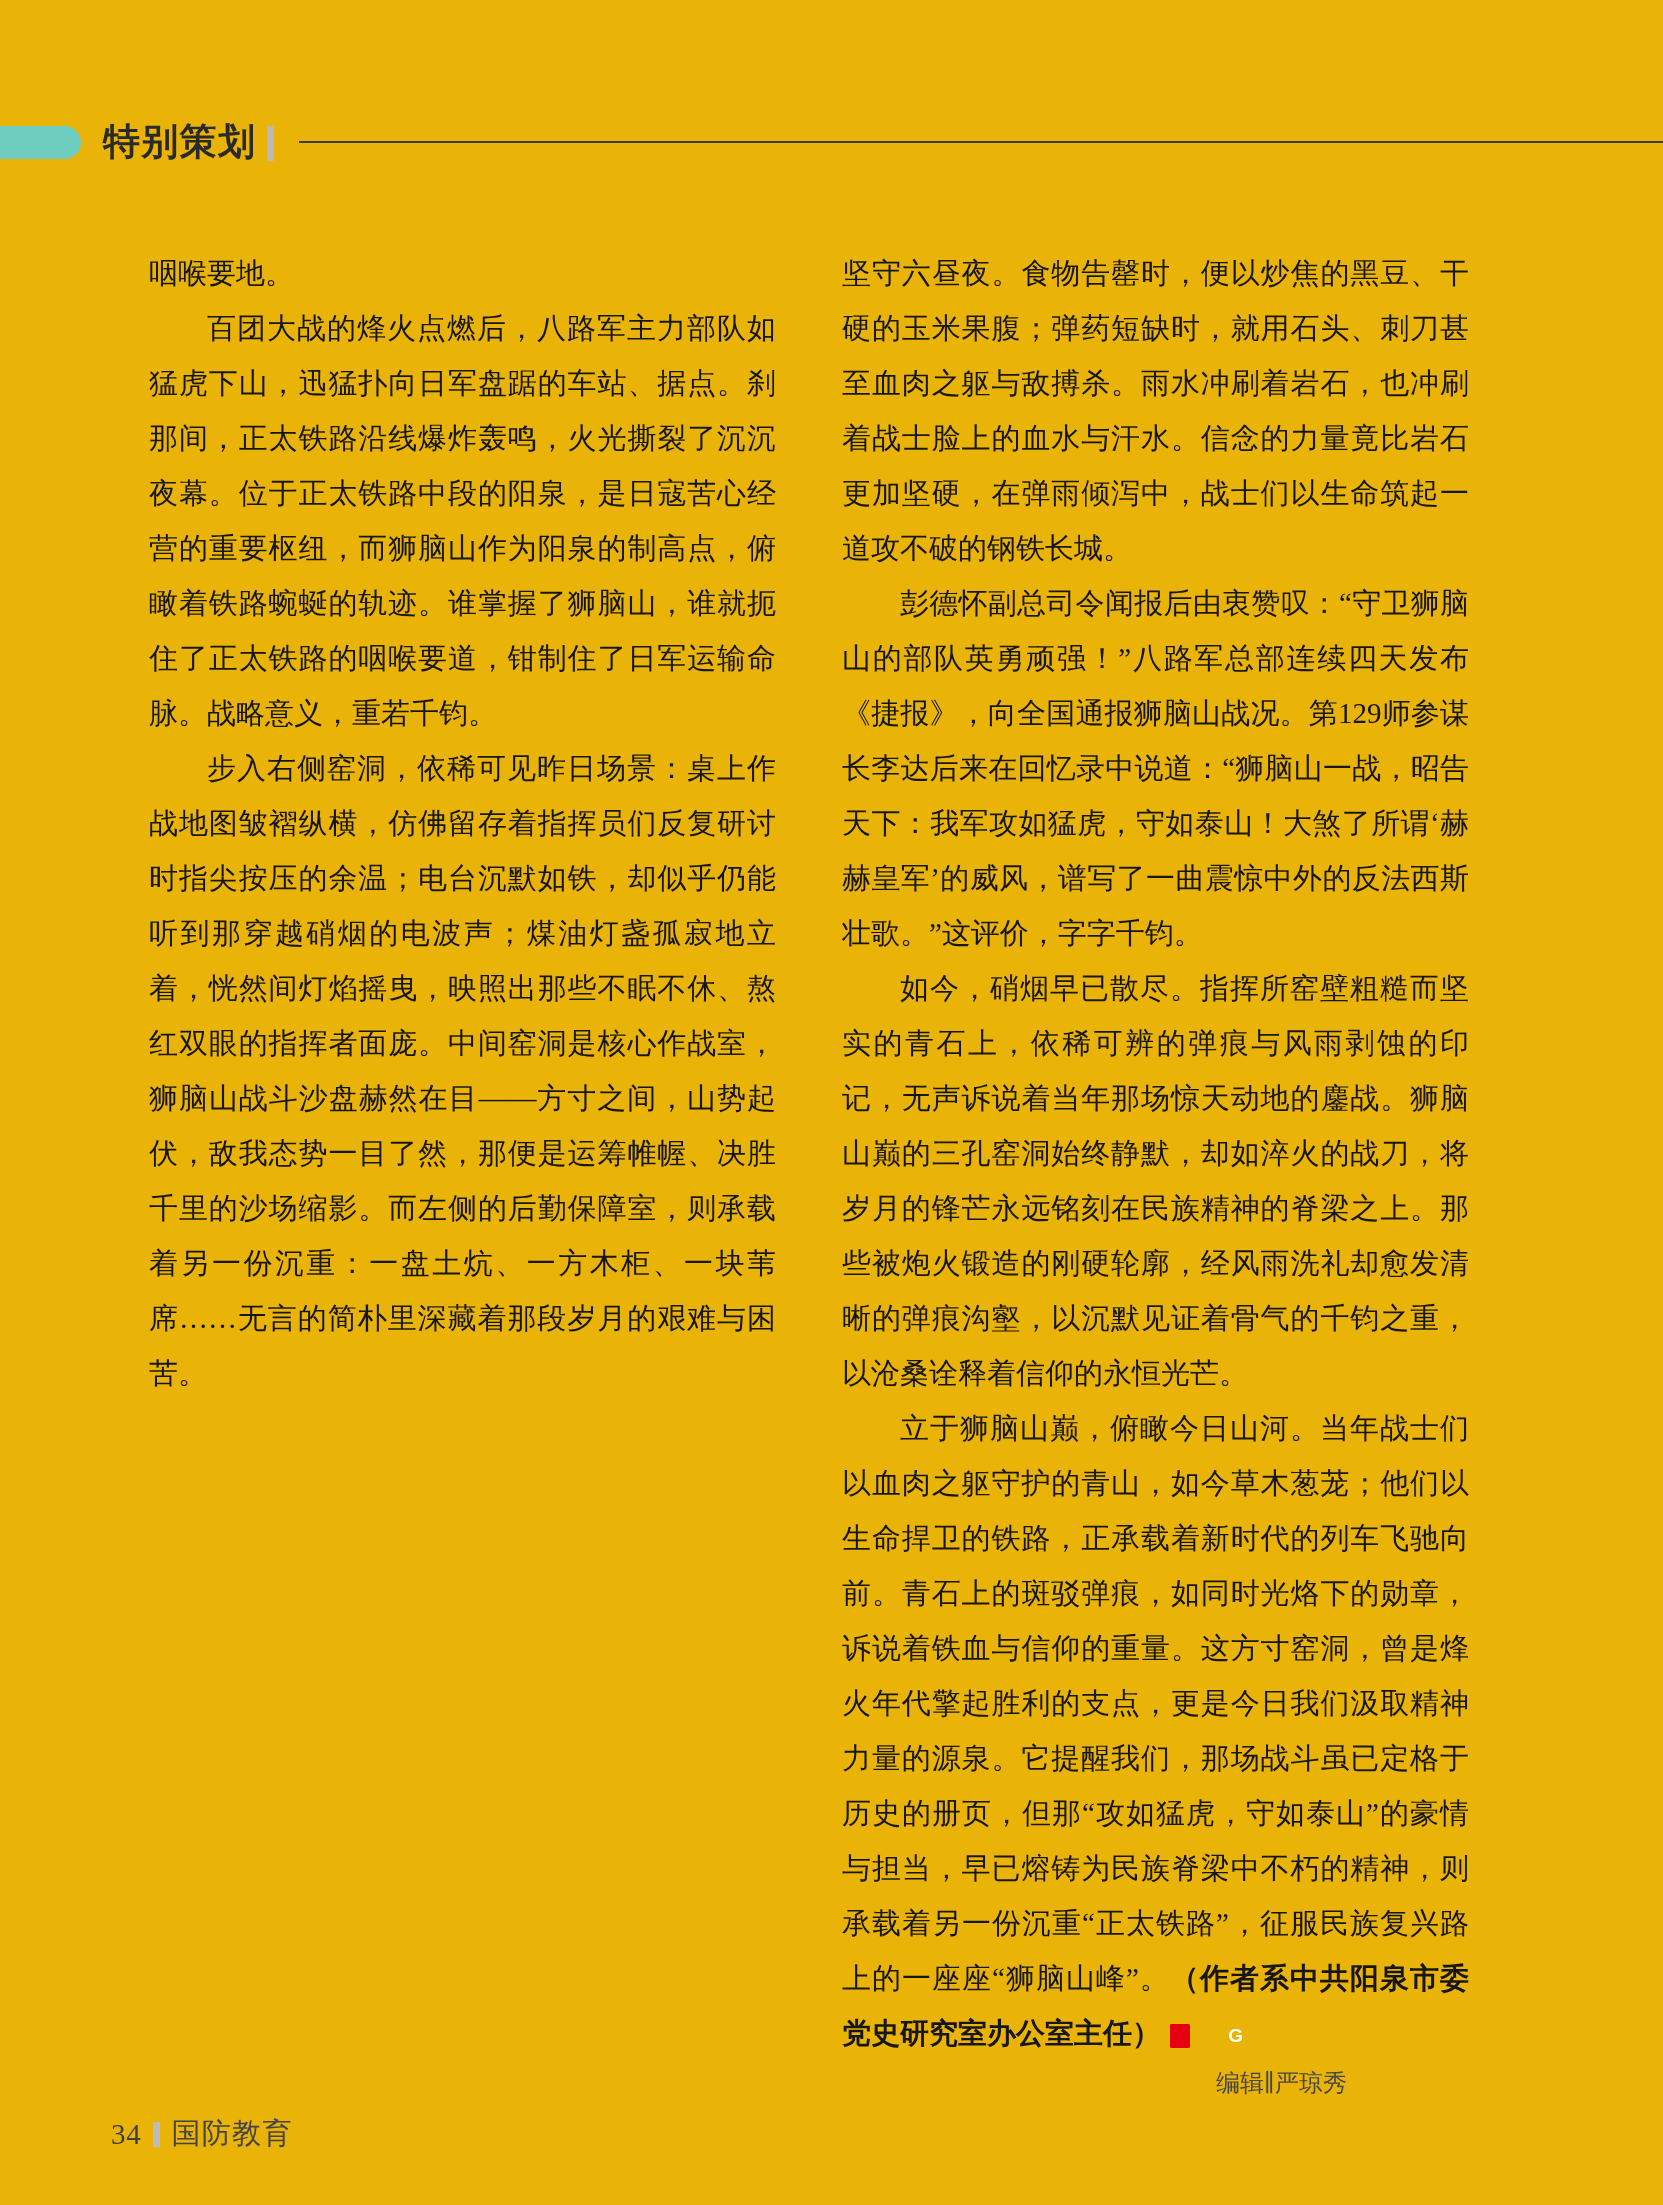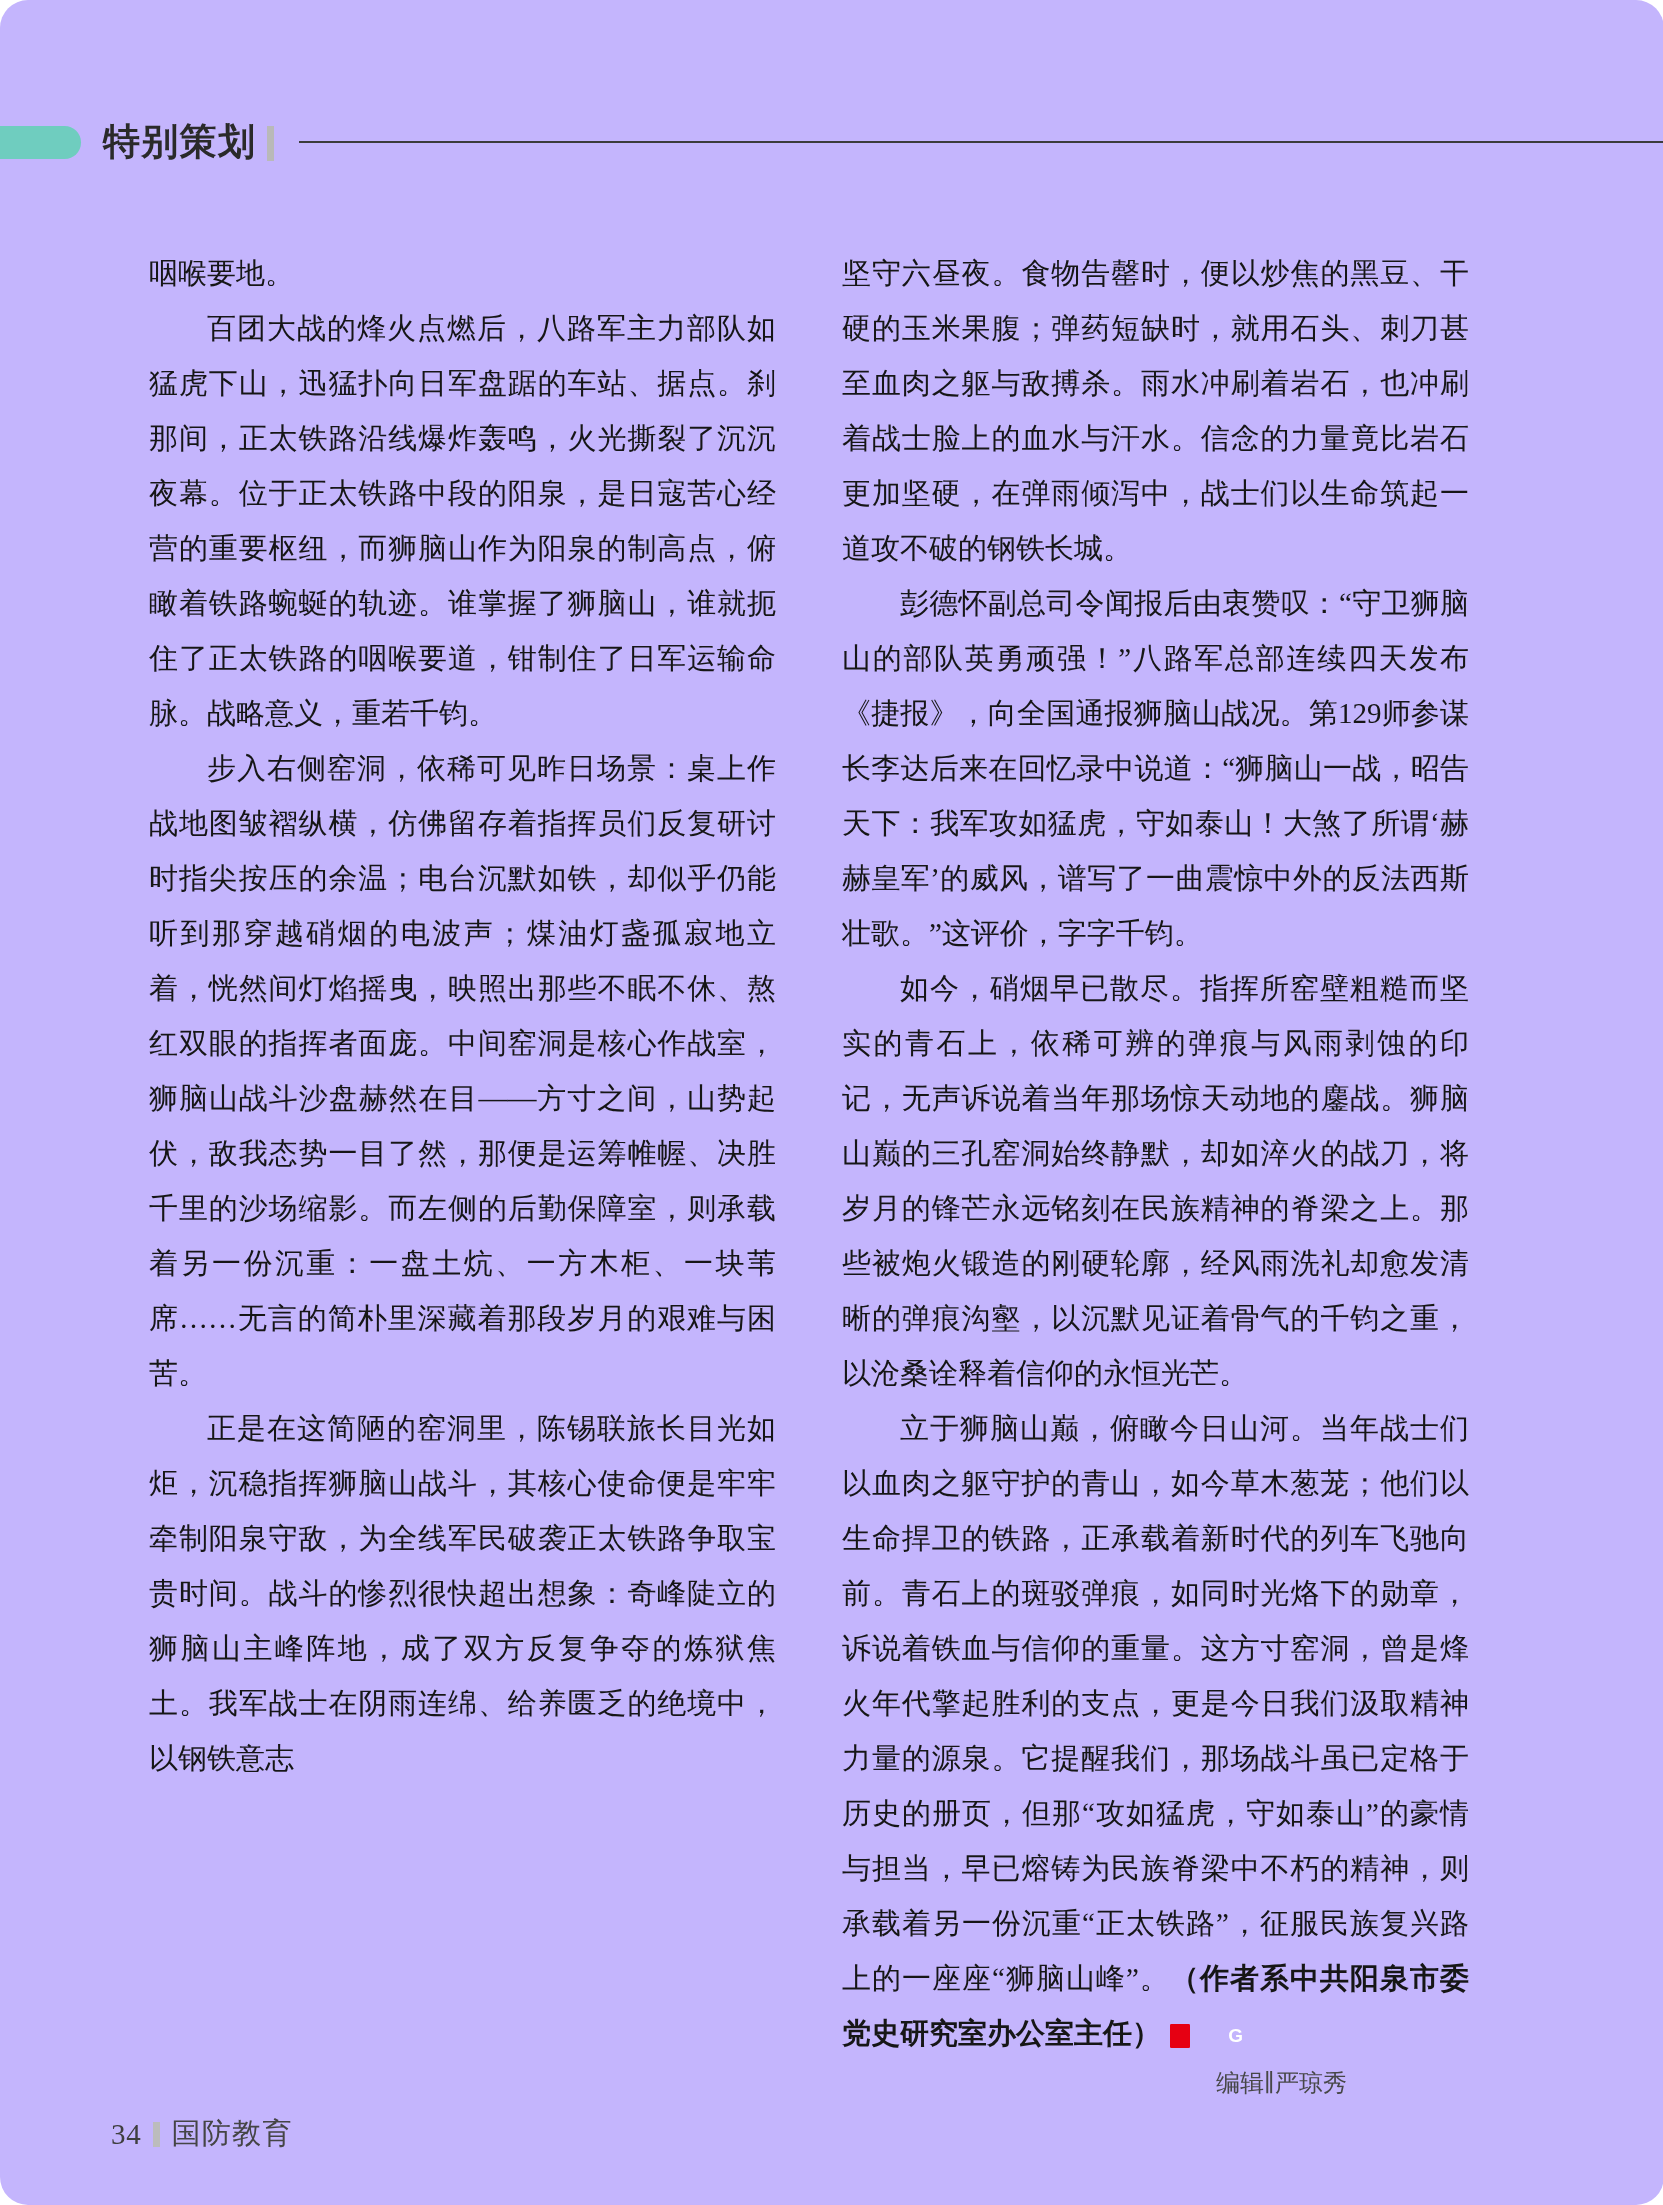--- a/index.html
+++ b/index.html
@@ -11,22 +11,21 @@
     width: 1664px;
     height: 2205px;
     position: relative;
     overflow: hidden;
     font-family: "Liberation Serif", "DejaVu Serif", serif;
     color: #1a1a1a;
   }
   .page {
     position: absolute;
     inset: 0;
-    background: #c4b5fd;
-    border-radius: 28px;
+    background: #eab308;
   }
 
   
   .accent-pill {
     position: absolute;
     left: 0;
     top: 126px;
     width: 81px;
     height: 33px;
     border-radius: 0 16.4px 16.4px 0;
@@ -145,21 +144,20 @@
     <h1 class="header-title">特别策划</h1>
     <div class="header-tick"></div>
     <div class="header-rule"></div>
   </header>
 
   <main>
     <section class="col col-left" id="col-left">
         <p class="para"><span>咽喉要地。</span></p>
         <p class="para indent"><span>百团大战的烽火点燃后，八路军主力部队如猛虎下山，迅猛扑向日军盘踞的车站、据点。刹那间，正太铁路沿线爆炸轰鸣，火光撕裂了沉沉夜幕。位于正太铁路中段的阳泉，是日寇苦心经营的重要枢纽，而狮脑山作为阳泉的制高点，俯瞰着铁路蜿蜒的轨迹。谁掌握了狮脑山，谁就扼住了正太铁路的咽喉要道，钳制住了日军运输命脉。战略意义，重若千钧。</span></p>
         <p class="para indent"><span>步入右侧窑洞，依稀可见昨日场景：桌上作战地图皱褶纵横，仿佛留存着指挥员们反复研讨时指尖按压的余温；电台沉默如铁，却似乎仍能听到那穿越硝烟的电波声；煤油灯盏孤寂地立着，恍然间灯焰摇曳，映照出那些不眠不休、熬红双眼的指挥者面庞。中间窑洞是核心作战室，狮脑山战斗沙盘赫然在目——方寸之间，山势起伏，敌我态势一目了然，那便是运筹帷幄、决胜千里的沙场缩影。而左侧的后勤保障室，则承载着另一份沉重：一盘土炕、一方木柜、一块苇席……无言的简朴里深藏着那段岁月的艰难与困苦。</span></p>
-        <p class="para indent"><span>正是在这简陋的窑洞里，陈锡联旅长目光如炬，沉稳指挥狮脑山战斗，其核心使命便是牢牢牵制阳泉守敌，为全线军民破袭正太铁路争取宝贵时间。战斗的惨烈很快超出想象：奇峰陡立的狮脑山主峰阵地，成了双方反复争夺的炼狱焦土。我军战士在阴雨连绵、给养匮乏的绝境中，以钢铁意志</span></p>
       </section>
     <section class="col col-right" id="col-right">
         <p class="para"><span>坚守六昼夜。食物告罄时，便以炒焦的黑豆、干硬的玉米果腹；弹药短缺时，就用石头、刺刀甚至血肉之躯与敌搏杀。雨水冲刷着岩石，也冲刷着战士脸上的血水与汗水。信念的力量竟比岩石更加坚硬，在弹雨倾泻中，战士们以生命筑起一道攻不破的钢铁长城。</span></p>
         <p class="para indent"><span>彭德怀副总司令闻报后由衷赞叹：“守卫狮脑山的部队英勇顽强！”八路军总部连续四天发布《捷报》，向全国通报狮脑山战况。第129师参谋长李达后来在回忆录中说道：“狮脑山一战，昭告天下：我军攻如猛虎，守如泰山！大煞了所谓‘赫赫皇军’的威风，谱写了一曲震惊中外的反法西斯壮歌。”这评价，字字千钧。</span></p>
         <p class="para indent"><span>如今，硝烟早已散尽。指挥所窑壁粗糙而坚实的青石上，依稀可辨的弹痕与风雨剥蚀的印记，无声诉说着当年那场惊天动地的鏖战。狮脑山巅的三孔窑洞始终静默，却如淬火的战刀，将岁月的锋芒永远铭刻在民族精神的脊梁之上。那些被炮火锻造的刚硬轮廓，经风雨洗礼却愈发清晰的弹痕沟壑，以沉默见证着骨气的千钧之重，以沧桑诠释着信仰的永恒光芒。</span></p>
         <p class="para indent"><span>立于狮脑山巅，俯瞰今日山河。当年战士们以血肉之躯守护的青山，如今草木葱茏；他们以生命捍卫的铁路，正承载着新时代的列车飞驰向前。青石上的斑驳弹痕，如同时光烙下的勋章，诉说着铁血与信仰的重量。这方寸窑洞，曾是烽火年代擎起胜利的支点，更是今日我们汲取精神力量的源泉。它提醒我们，那场战斗虽已定格于历史的册页，但那“攻如猛虎，守如泰山”的豪情与担当，早已熔铸为民族脊梁中不朽的精神，则承载着另一份沉重“正太铁路”，征服民族复兴路上的一座座“狮脑山峰”。</span><span class="seg-bold">（作者系中共阳泉市委党史研究室办公室主任）</span><span class="end-mark" style="background: rgb(230, 0, 18);">G</span></p>
       </section>
   </main>
 
   <footer>

